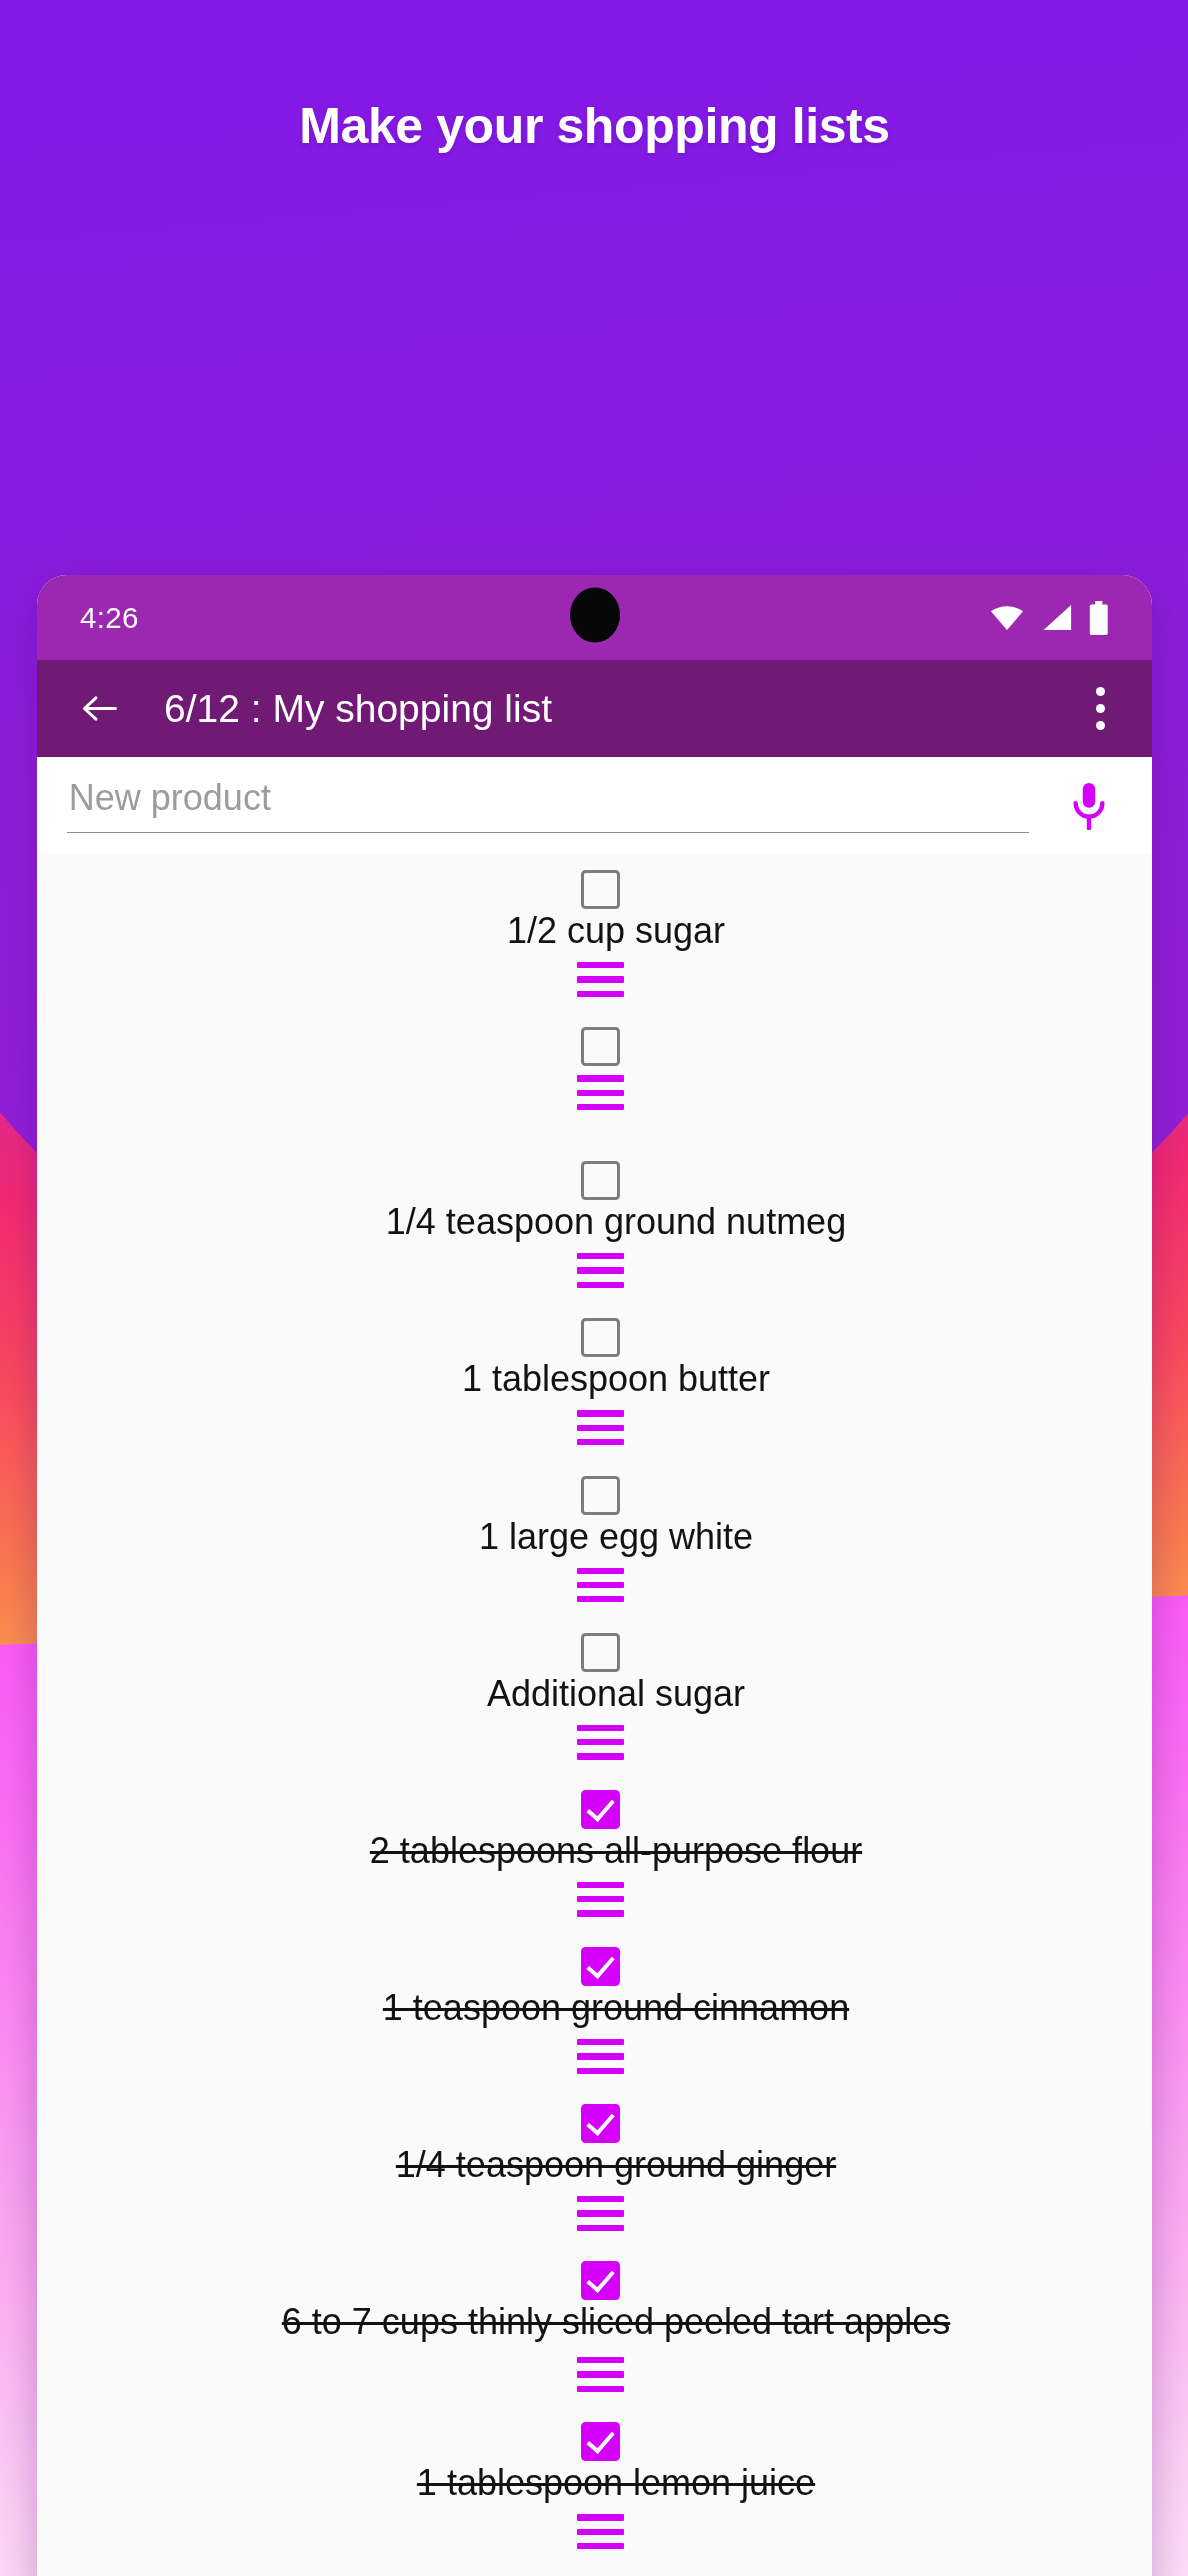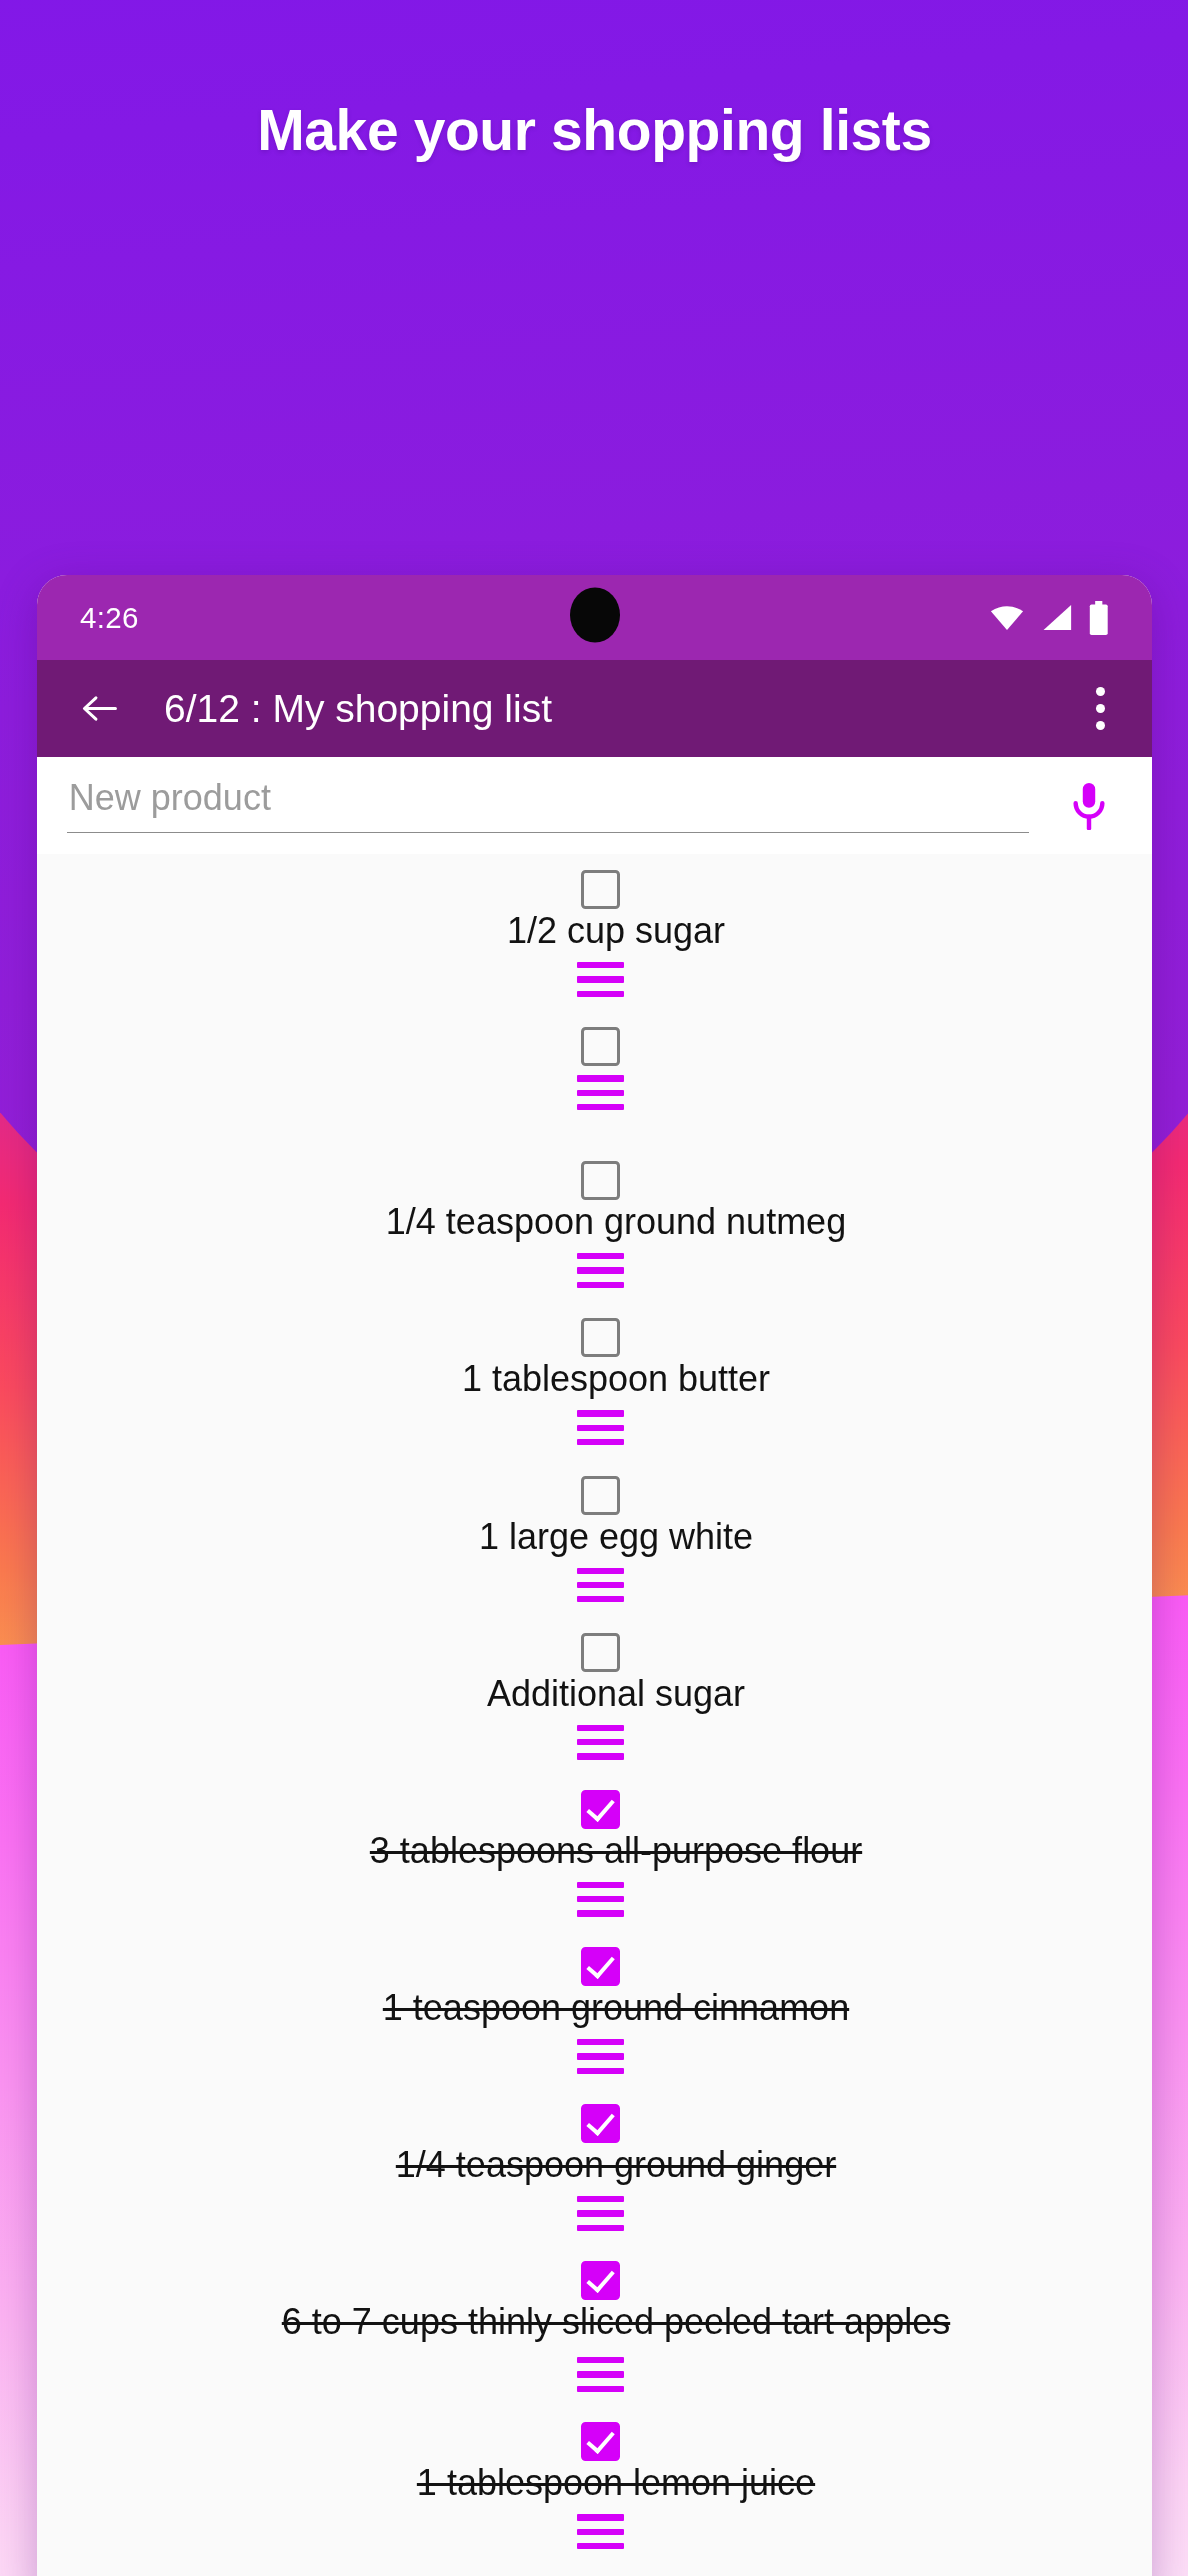--- a/index.html
+++ b/index.html
@@ -62,21 +62,21 @@
     transform-origin:left bottom;
   }
 
   
   .headline {
     position:absolute;
     left:0; top:98px;
     width:100%;
     text-align:center;
     color:#ffffff;
-    font-size:57px;
+    font-size:50px;
     font-weight:bold;
     line-height:1.14;
     letter-spacing:-0.4px;
     text-shadow:0 1.8px 4.5px rgba(60,0,110,.22);
     padding:0 107px;
   }
 
   
   #phone {
     position:absolute;
@@ -344,21 +344,21 @@
           <span class="cbox off"></span>
           <span class="row-label">Additional sugar</span>
           <span class="handle">
             <i></i>
             <i></i>
             <i></i>
           </span>
         </div>
         <div class="row">
           <span class="cbox on"></span>
-          <span class="row-label done">3 tablespoons all-purpose flour</span>
+          <span class="row-label done">2 tablespoons all-purpose flour</span>
           <span class="handle">
             <i></i>
             <i></i>
             <i></i>
           </span>
         </div>
         <div class="row">
           <span class="cbox on"></span>
           <span class="row-label done">1 teaspoon ground cinnamon</span>
           <span class="handle">

